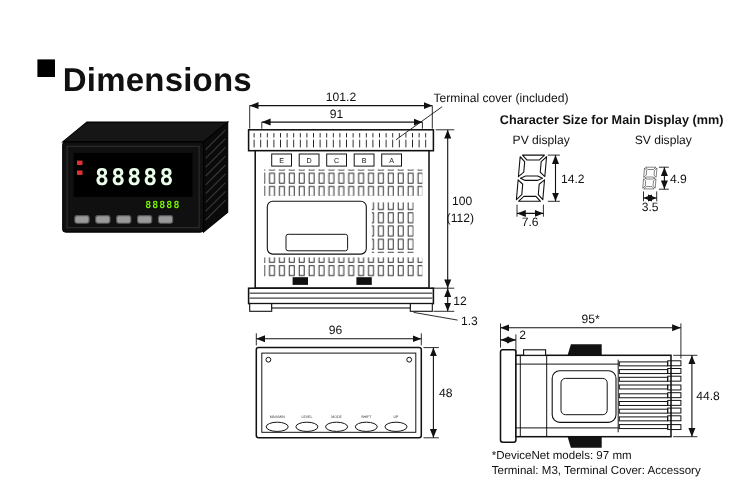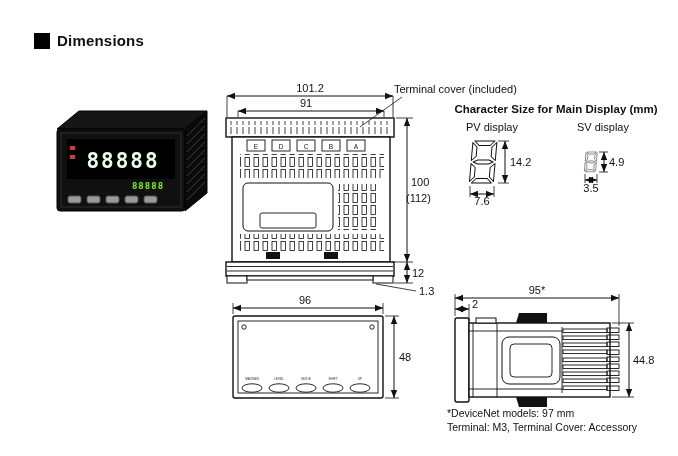--- a/index.html
+++ b/index.html
@@ -2,21 +2,21 @@
 <html><head>
 <meta charset="utf-8">
 <style>
   html,body{margin:0;padding:0;}
   body{
     width:678px;height:456px;background:#fff;position:relative;overflow:hidden;
     font-family:"Liberation Sans",sans-serif;color:#111;
   }
   .heading{position:absolute;left:34px;top:32px;display:flex;align-items:center;gap:7px;}
   .heading .sq{width:16px;height:16px;background:#000;}
-  .heading .t{font-size:15px;font-weight:bold;letter-spacing:0.2px;}
+  .heading .t{font-size:30px;font-weight:bold;letter-spacing:0.2px;margin-top:25px;}
   svg{position:absolute;left:0;top:0;}
   svg text{fill:#111;font-family:"Liberation Sans",sans-serif;font-size:11px;}
   .tc{text-anchor:middle;}
   .b{font-weight:bold;font-size:11.5px;}
   .ft{font-size:10.5px;}
   .tiny{font-size:3.2px;fill:#333;text-anchor:middle;}
   .letter{font-size:6.5px;text-anchor:middle;}
   .digM{font-family:"DejaVu Sans Mono",monospace;font-weight:bold;font-size:21px;fill:#e9ffe9;text-anchor:middle;letter-spacing:2px;}
   .digS{font-family:"DejaVu Sans Mono",monospace;font-weight:bold;font-size:9px;fill:#7cfc00;text-anchor:middle;letter-spacing:1px;}
   .ol{fill:#fff;stroke:#111;stroke-width:1.4;}

